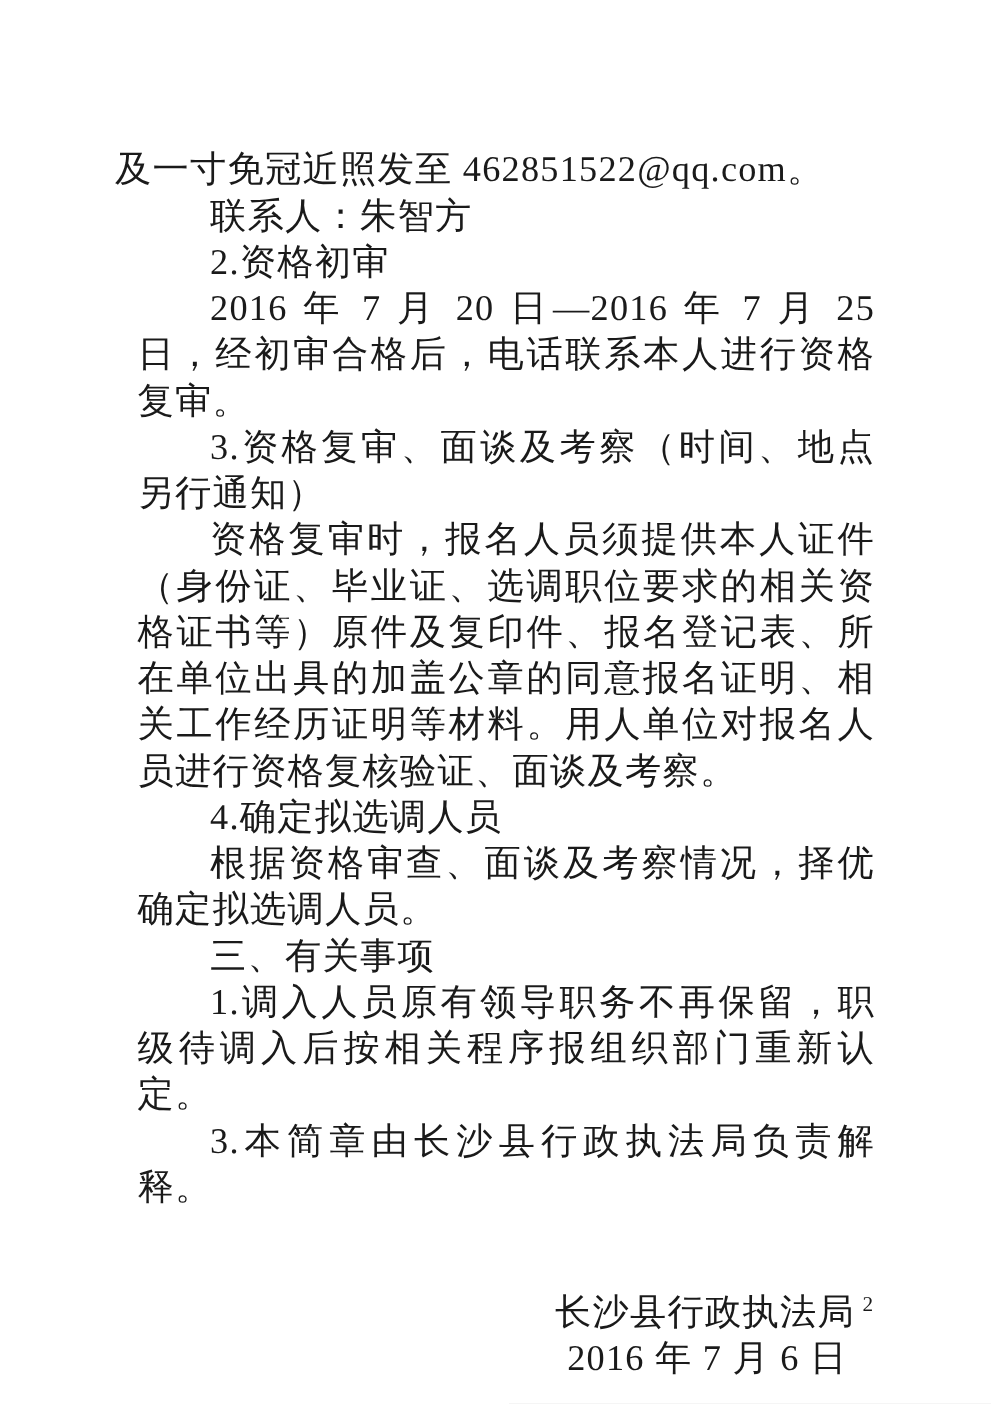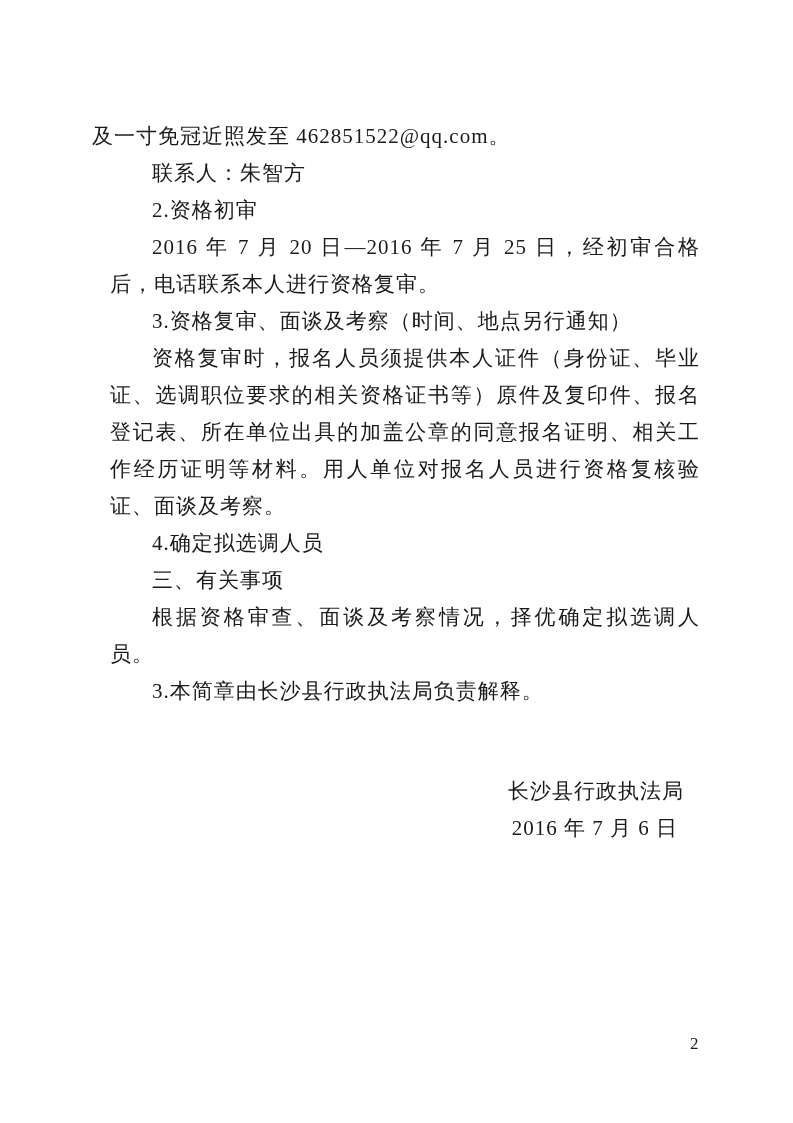--- a/index.html
+++ b/index.html
@@ -15,21 +15,21 @@
     background: #ffffff;
     overflow: hidden;
     font-family: "Liberation Serif", "DejaVu Serif", serif;
     color: #1a1a1a;
   }
   .doc-body {
     position: absolute;
     left: 92px;
     top: 118px;
     width: 608px;
-    font-size: 21px;
+    font-size: 29px;
     line-height: 37px;
     letter-spacing: 1px;
     text-align: justify;
   }
   .para {
     margin: 0;
     padding: 0;
   }
   .indent {
     text-indent: 2em;
@@ -61,22 +61,23 @@
 
 <div class="page">
   <div class="doc-body">
     <p class="para">及一寸免冠近照发至 462851522@qq.com。</p>
     <p class="para indent">联系人：朱智方</p>
     <p class="para indent bold">2.资格初审</p>
     <p class="para indent">2016 年 7 月 20 日—2016 年 7 月 25 日，经初审合格后，电话联系本人进行资格复审。</p>
     <p class="para indent bold">3.资格复审、面谈及考察（时间、地点另行通知）</p>
     <p class="para indent">资格复审时，报名人员须提供本人证件（身份证、毕业证、选调职位要求的相关资格证书等）原件及复印件、报名登记表、所在单位出具的加盖公章的同意报名证明、相关工作经历证明等材料。用人单位对报名人员进行资格复核验证、面谈及考察。</p>
     <p class="para indent bold">4.确定拟选调人员</p>
+    <p class="para indent">根据资格审查、面谈及考察情况，择优确定拟选调人员。</p>
     <p class="para indent bold">三、有关事项</p>
-    <p class="para indent">根据资格审查、面谈及考察情况，择优确定拟选调人员。</p>
+    <p class="para indent">1.调入人员原有领导职务不再保留，职级待调入后按相关程序报组织部门重新认定。</p>
     <p class="para indent">3.本简章由长沙县行政执法局负责解释。</p>
 
     <div class="signature-block">
       <p class="para signature-org">长沙县行政执法局</p>
       <p class="para signature-date">2016 年 7 月 6 日</p>
     </div>
   </div>
 
   <div class="page-number">2</div>
 </div>

